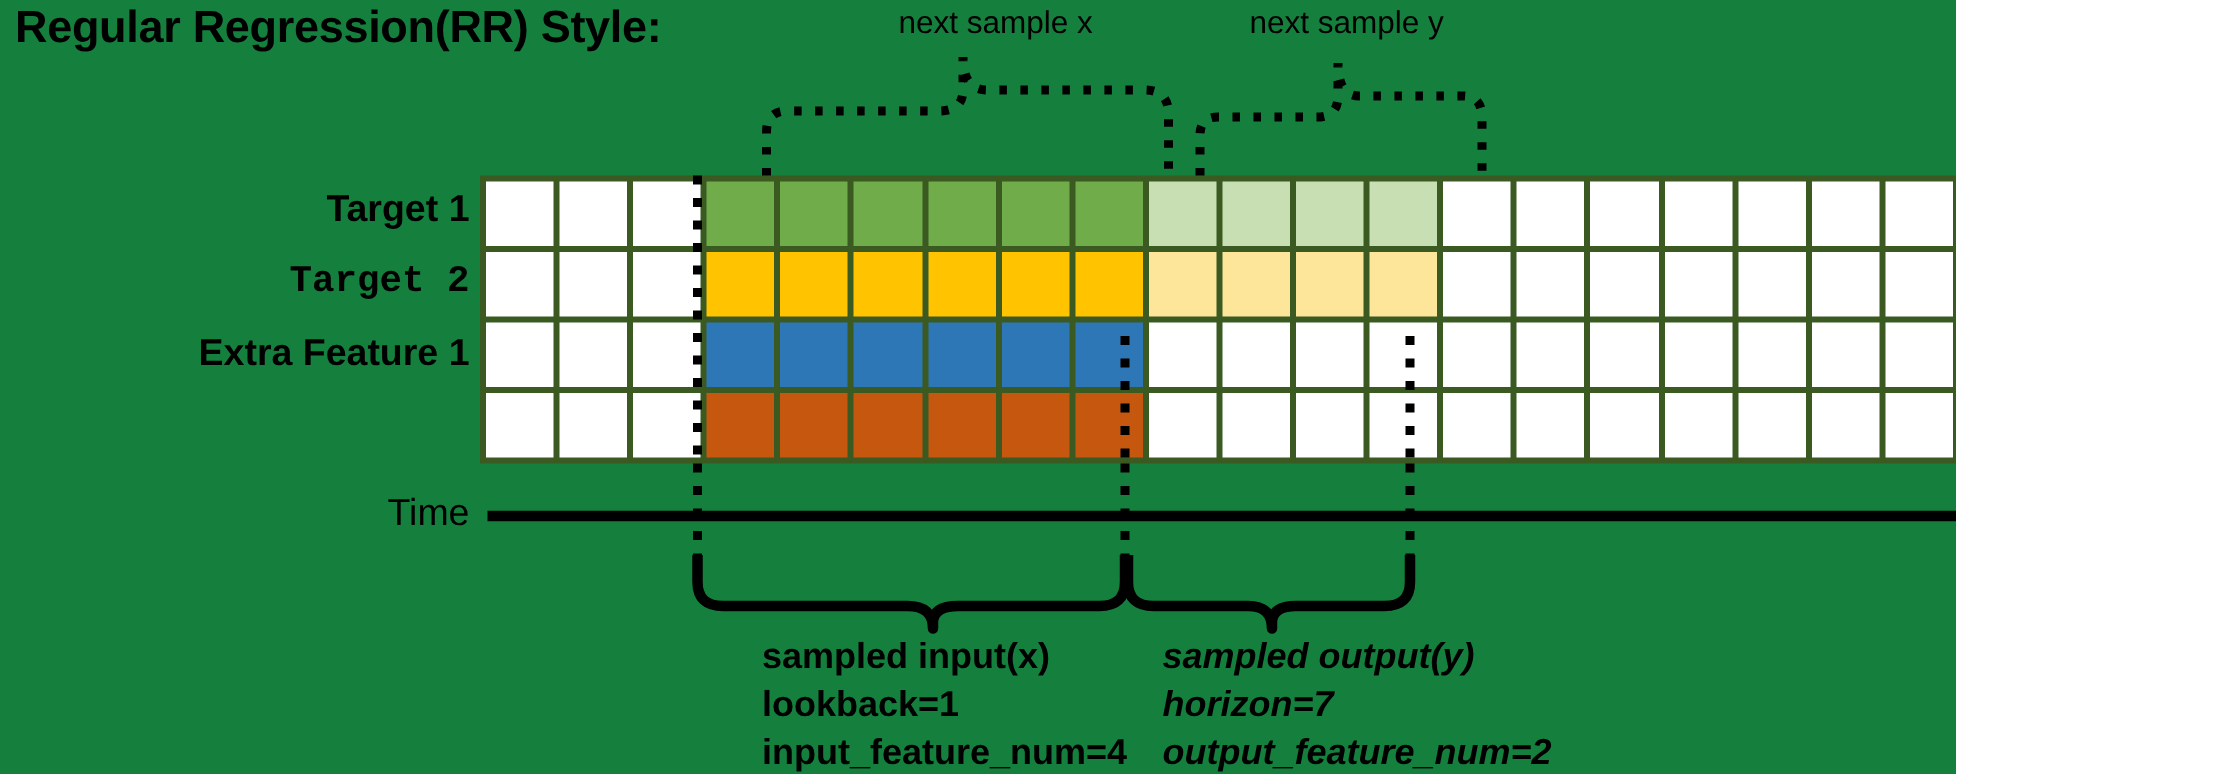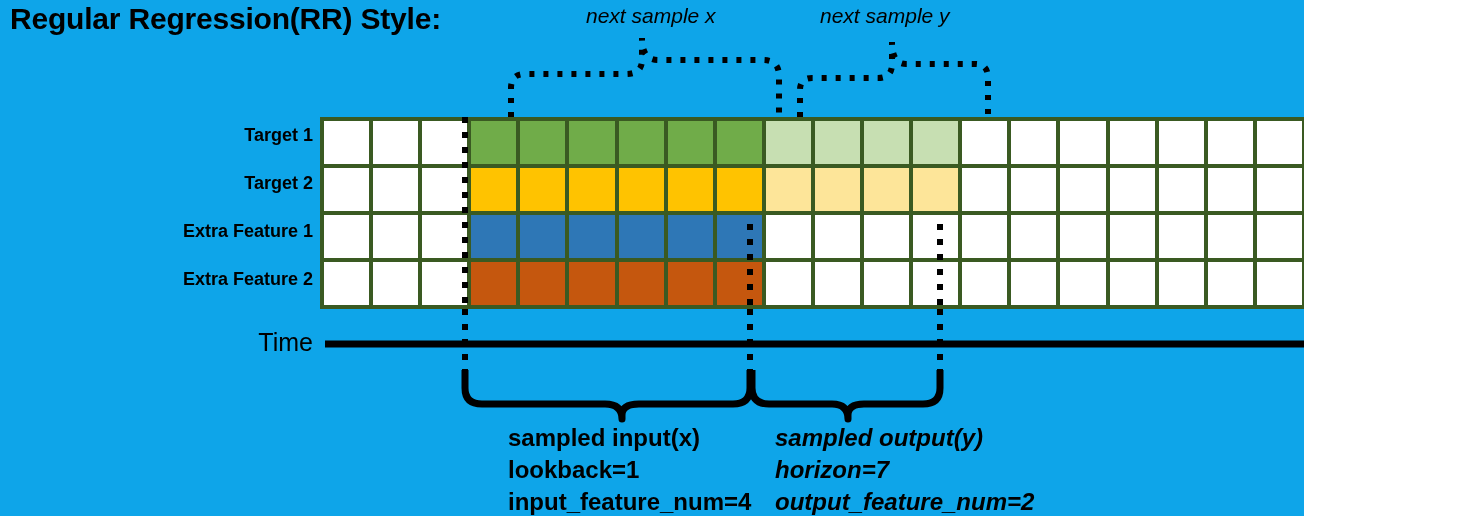--- a/index.html
+++ b/index.html
@@ -9,41 +9,41 @@
   }
   body {
     font-family: "Liberation Sans", sans-serif;
     color: #000000;
   }
   #stage {
     position: relative;
     width: 1304px;
     height: 516px;
     overflow: hidden;
-    background: #0ea5e9;
+    background: #15803d;
   }
 
   
   #title {
     position: absolute;
     left: 10px;
     top: 2px;
     font-size: 30px;
     font-weight: bold;
     letter-spacing: -0.2px;
     white-space: nowrap;
   }
 
   
   .row-label {
     position: absolute;
     right: 0;
     width: 300px;
     text-align: right;
-    font-size: 18px;
+    font-size: 25px;
     font-weight: bold;
     white-space: nowrap;
   }
   #labels {
     position: absolute;
     left: 5px;
     top: 117px;
     width: 308px;
     height: 192px;
   }
@@ -97,45 +97,44 @@
     top: 0;
     width: 1476px;
     height: 516px;
     pointer-events: none;
   }
 
   
   .ann-top {
     position: absolute;
     font-size: 21px;
-    font-style: italic;
     white-space: nowrap;
     font-weight: normal;
+    margin-left: 13px;
   }
   .ann-block {
     position: absolute;
     font-size: 24px;
     font-weight: bold;
     line-height: 1.33;
     white-space: nowrap;
   }
   .ann-block div { white-space: nowrap; }
 </style>
 </head>
 <body>
 
 <div id="stage">
 
   <div id="title">Regular Regression(RR) Style:</div>
 
   <div id="labels">
     <div class="row-label" style="top:8px;">Target 1</div>
-    <div class="row-label" style="top:56px;">Target 2</div>
+    <div class="row-label" style="top:56px;font-family:Liberation Mono, monospace;">Target 2</div>
     <div class="row-label" style="top:104px;">Extra Feature 1</div>
-    <div class="row-label" style="top:152px;">Extra Feature 2</div>
   </div>
   <div id="time-label">Time</div>
 
   <div id="grid">
     <div class="grid-row">
         <div class="cell c-white"></div>
         <div class="cell c-white"></div>
         <div class="cell c-white"></div>
         <div class="cell c-green"></div>
         <div class="cell c-green"></div>

